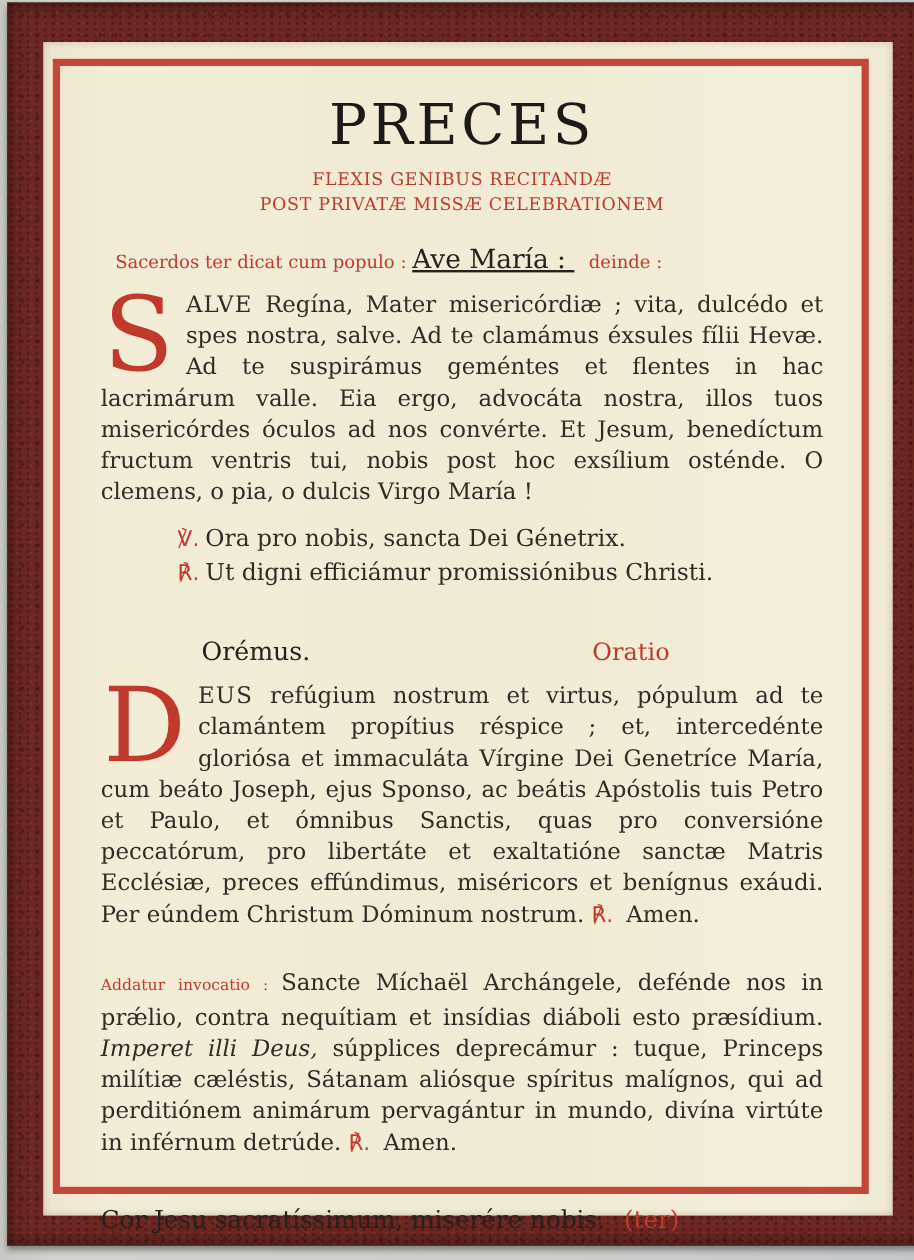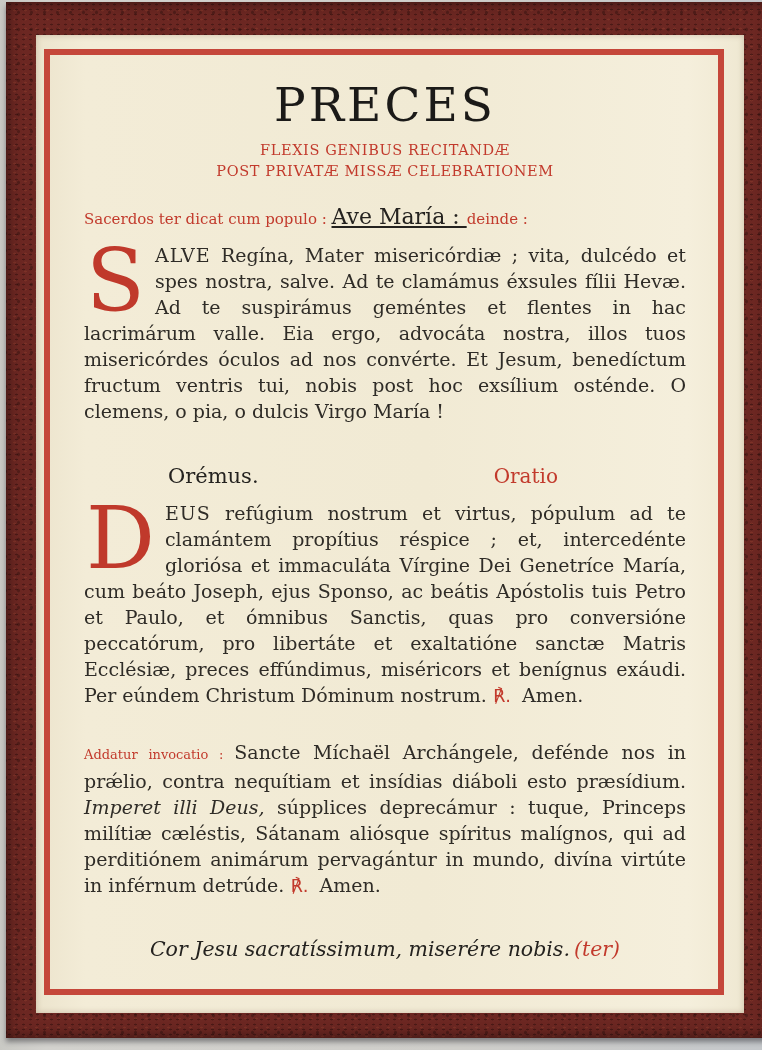--- a/index.html
+++ b/index.html
@@ -47,31 +47,31 @@
   .rubric-line .big-black{font-size:22px;color:#24221f;text-decoration:underline;}
   .prayer{
     margin-top:10px;font-size:19px;line-height:26px;text-align:justify;
     text-justify:inter-word;
   }
   .dropcap{
     float:left;color:#c0392b;font-size:86px;line-height:66px;
     margin:5px 10px 0 2px;font-family:"DejaVu Serif",serif;
   }
   .incipit{font-size:19px;letter-spacing:1px;}
-  .red{color:#c23a2c;}
+  .red{color:#c23a2c;margin-left:12px;}
   .vmark{color:#c23a2c;font-family:"DejaVu Sans","DejaVu Serif",serif;font-size:18px;padding-right:5px;}
   .versicles{margin-top:12px;font-size:19.5px;line-height:27px;padding-left:64px;clear:both;}
   .oremus-row{margin-top:40px;display:flex;align-items:baseline;}
   .oremus{font-size:21px;margin-left:84px;color:#24221f;}
   .oratio{font-size:20px;color:#c23a2c;margin-left:auto;margin-right:128px;}
   .prayer2{margin-top:12px;font-size:19px;line-height:26px;text-align:justify;}
   .michael{margin-top:30px;font-size:19px;line-height:26px;text-align:justify;}
   .michael .rub{font-size:13px;color:#c23a2c;}
   .ital{font-style:italic;}
-  .closing{margin-top:38px;text-align:center;font-size:20.5px;color:#24221f;font-style:italic;}
+  .closing{margin-top:38px;text-align:left;font-size:20.5px;color:#24221f;}
   .closing .red{padding-left:4px;}
 </style>
 </head>
 <body>
 
 <div class="card">
   <div class="mat">
     <div class="redline"></div>
     <div class="content">
 
@@ -83,20 +83,28 @@
       </div>
 
       <div class="rubric-line">
         <span class="red">Sacerdos ter dicat cum populo : </span><span class="big-black">Ave María : </span><span class="red">deinde :</span>
       </div>
 
       <div class="prayer">
         <span class="dropcap">S</span><span class="incipit">ALVE</span><span> Regína, Mater misericórdiæ ; vita, dulcédo et spes nostra, salve. Ad te clamámus éxsules fílii Hevæ. Ad te suspirámus geméntes et flentes in hac lacrimárum valle. Eia ergo, advocáta nostra, illos tuos misericórdes óculos ad nos convérte. Et Jesum, benedíctum fructum ventris tui, nobis post hoc exsílium osténde. O clemens, o pia, o dulcis Virgo María !</span>
       </div>
 
+      <div class="versicles">
+        <div>
+          <span class="vmark">℣.</span><span>Ora pro nobis, sancta Dei Génetrix.</span>
+        </div>
+        <div>
+          <span class="vmark">℟.</span><span>Ut digni efficiámur promissiónibus Christi.</span>
+        </div>
+      </div>
 
       <div class="oremus-row">
         <span class="oremus">Orémus.</span>
         <span class="oratio">Oratio</span>
       </div>
 
       <div class="prayer2">
         <span class="dropcap">D</span><span class="incipit">EUS</span><span> refúgium nostrum et virtus, pópulum ad te clamántem propítius réspice ; et, intercedénte gloriósa et immaculáta Vírgine Dei Genetríce María, cum beáto Joseph, ejus Sponso, ac beátis Apóstolis tuis Petro et Paulo, et ómnibus Sanctis, quas pro conversióne peccatórum, pro libertáte et exaltatióne sanctæ Matris Ecclésiæ, preces effúndimus, miséricors et benígnus exáudi. Per eúndem Christum Dóminum nostrum. </span><span class="vmark">℟.</span><span> Amen.</span>
       </div>
 

